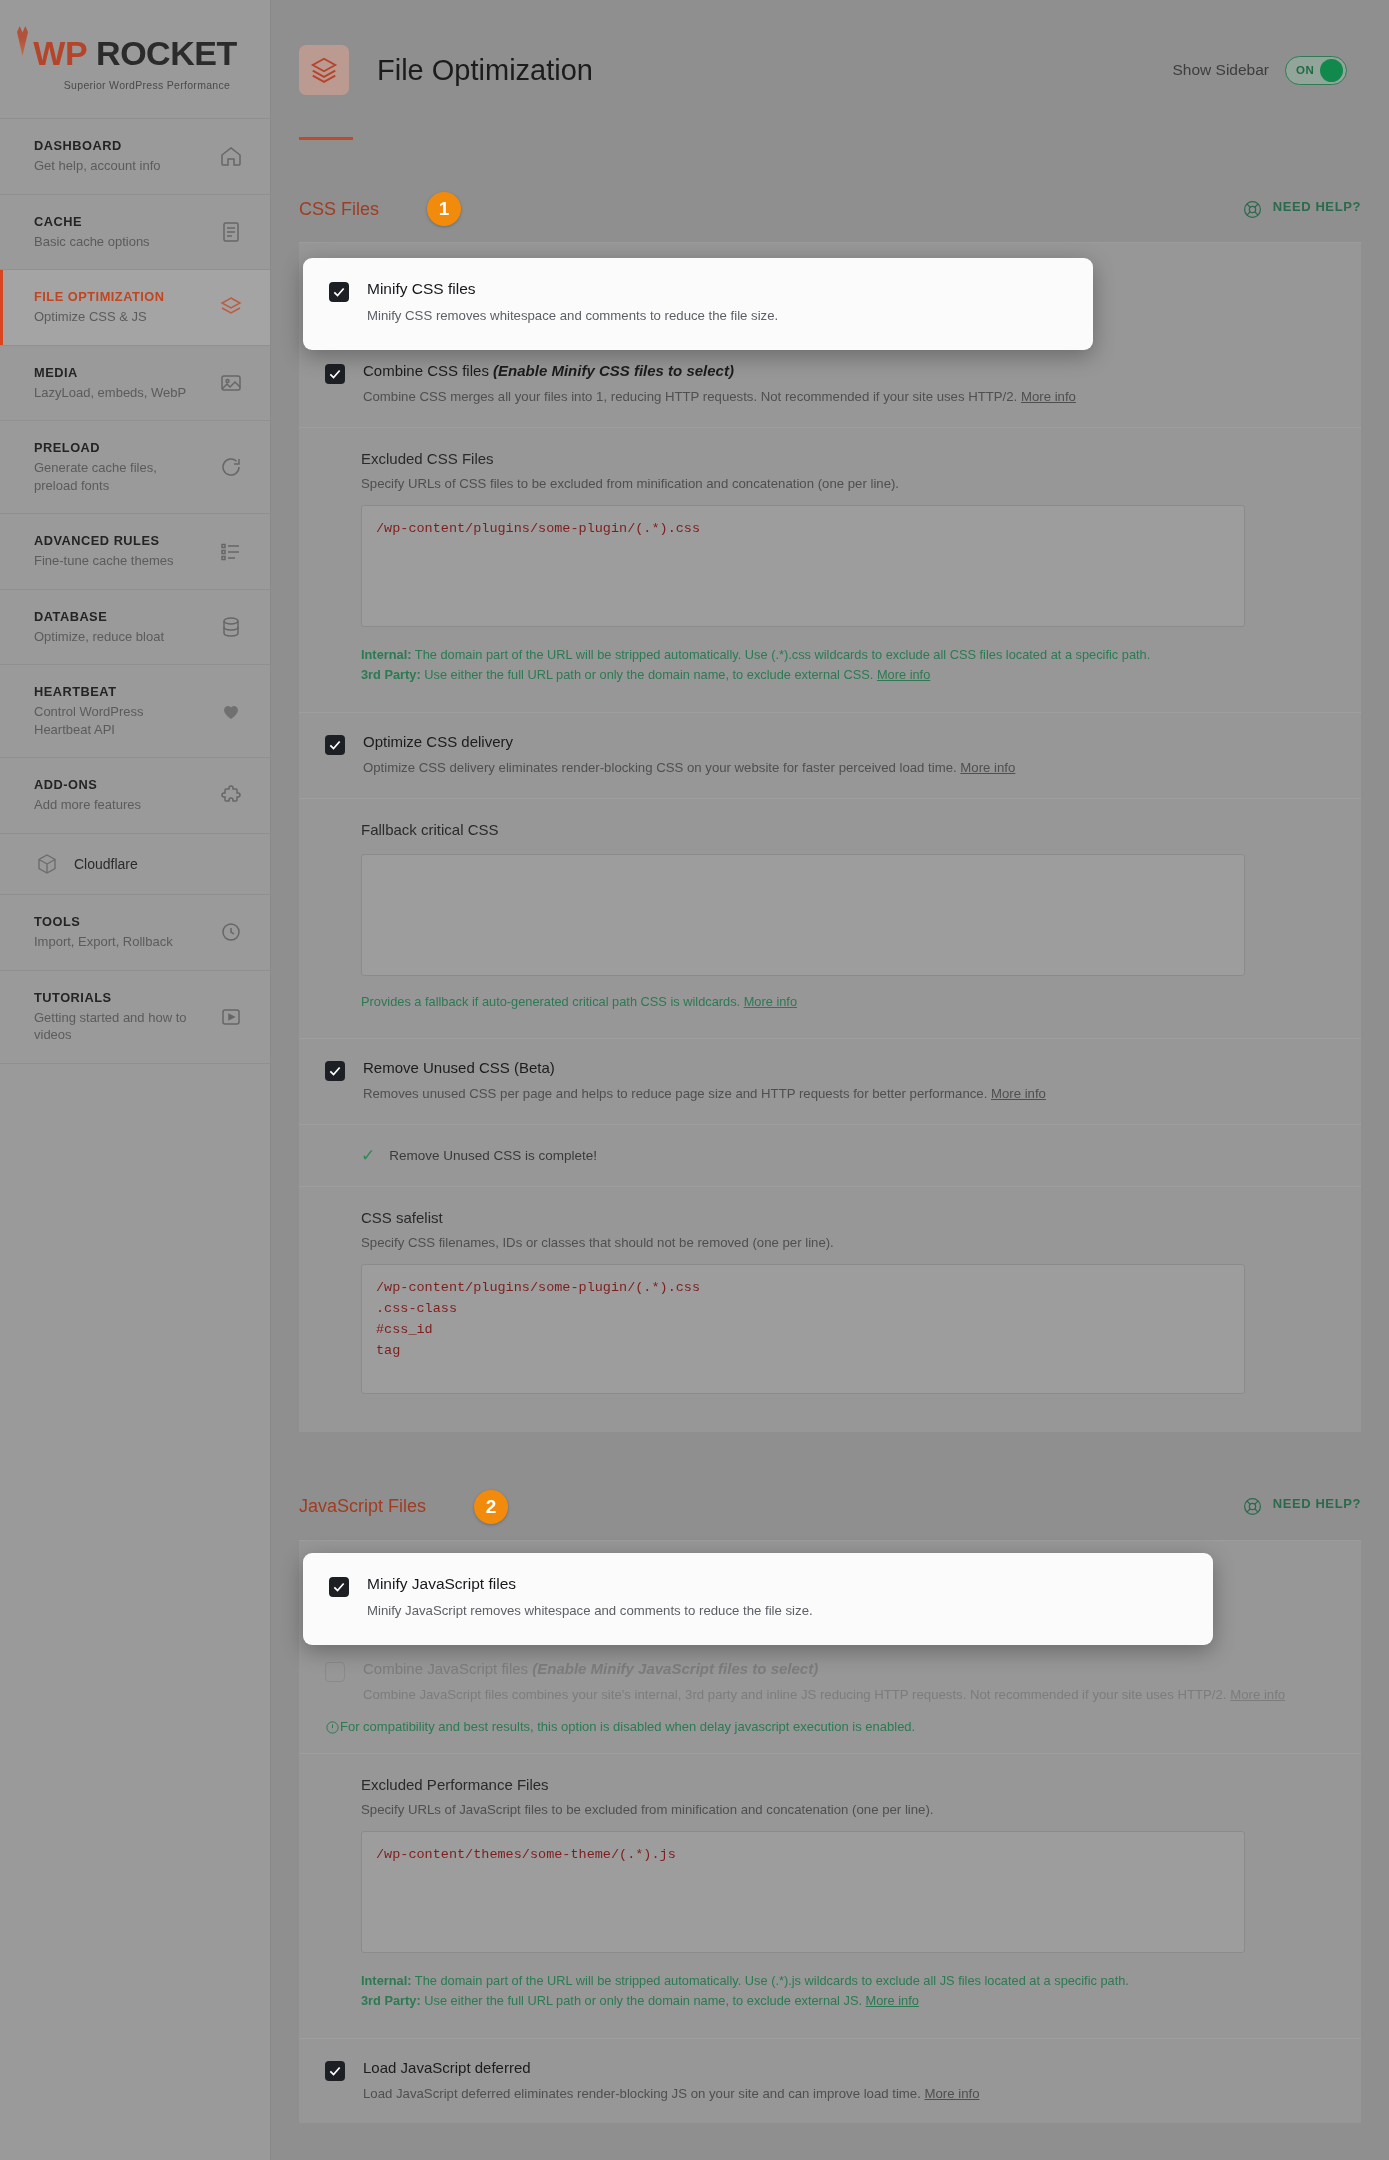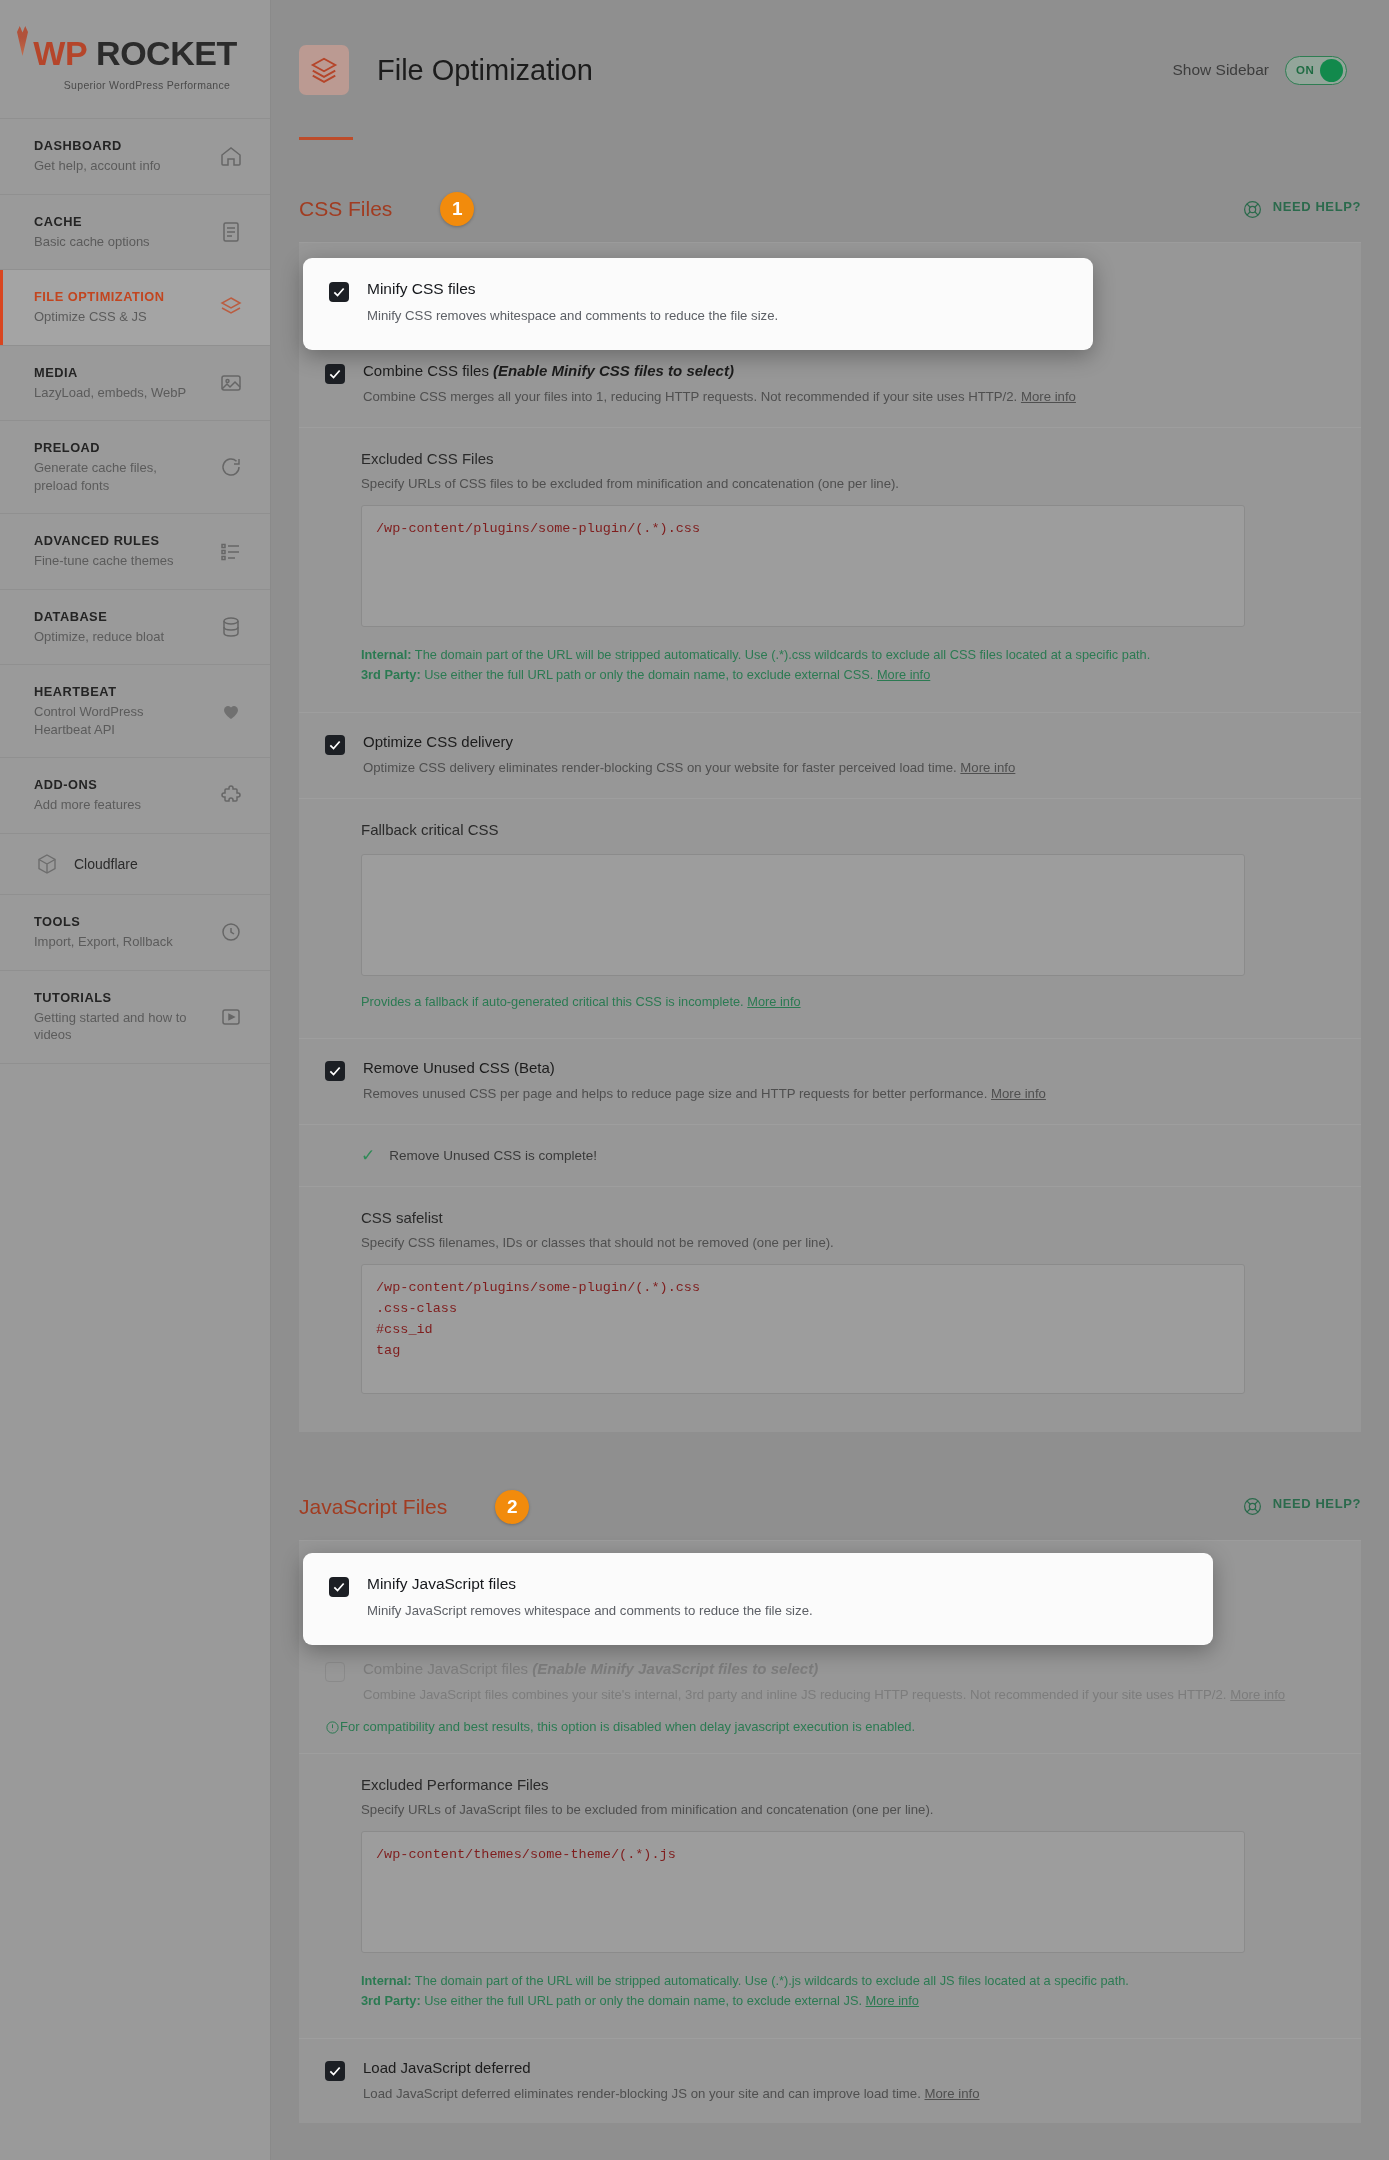--- a/index.html
+++ b/index.html
@@ -122,21 +122,21 @@
   .content { padding: 0 28px 0 28px; }
 
   
   .section-head {
     display: flex; align-items: center;
     padding: 18px 0 16px 0;
     border-bottom: 1px solid #9c9c9c;
     margin-top: 34px;
   }
   .section-title {
-    font-size: 21px; color: #a13c21; font-weight: normal;
+    font-size: 18px; color: #a13c21; font-weight: normal;
   }
   .badge {
     width: 34px; height: 34px; border-radius: 50%;
     background: #f28b0c; color: #fff;
     display: flex; align-items: center; justify-content: center;
     font-size: 19px; font-weight: bold;
     margin-left: 48px;
     box-shadow: 0 1px 3px rgba(0,0,0,.25);
   }
   .need-help {
@@ -480,21 +480,21 @@
           </div>
           <div class="opt-body">
             <div class="opt-label">Optimize CSS delivery</div>
             <div class="opt-desc"><span>Optimize CSS delivery eliminates render-blocking CSS on your website for faster perceived load time. </span><span class="more-info">More info</span></div>
           </div>
         </div>
 
         <div class="sub-block">
           <div class="field-label">Fallback critical CSS</div>
           <textarea spellcheck="false" style="margin-top: 16px;"></textarea>
-          <div class="green-note small"><span>Provides a fallback if auto-generated critical this CSS is incomplete. </span><a>More info</a></div>
+          <div class="green-note small"><span>Provides a fallback if auto-generated critical path CSS is wildcards. </span><a>More info</a></div>
         </div>
 
         <div class="opt-row">
           <div class="checkbox">
             <svg viewBox="0 0 24 24" fill="none" stroke="#fff" stroke-width="3">
                 <path d="M4 12.5l5.5 5.5L20 6"></path>
               </svg>
           </div>
           <div class="opt-body">
             <div class="opt-label">Remove Unused CSS (Beta)</div>

